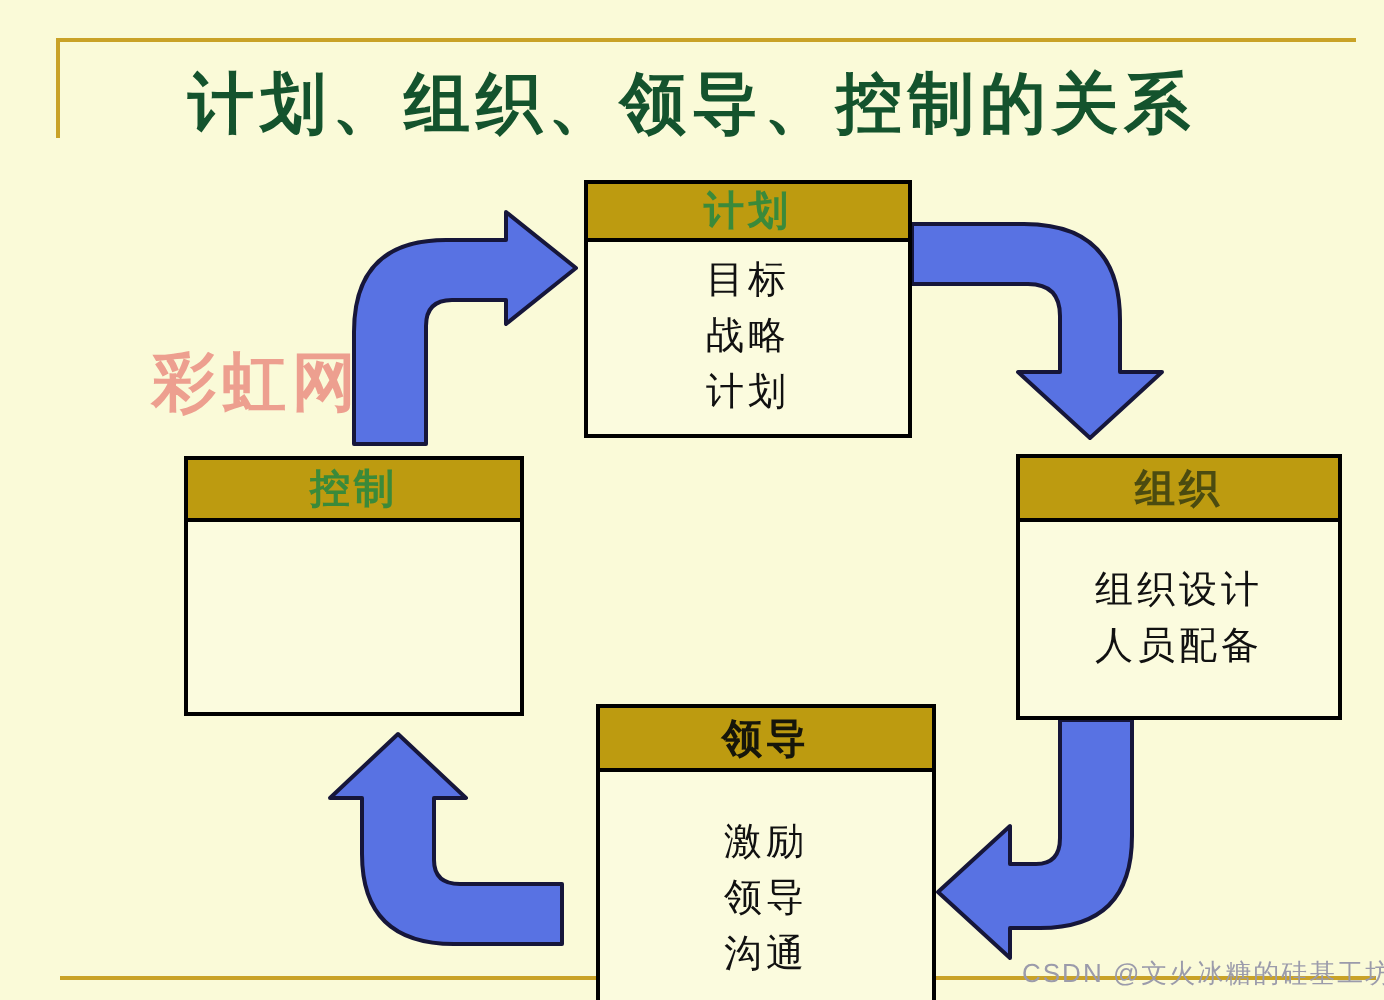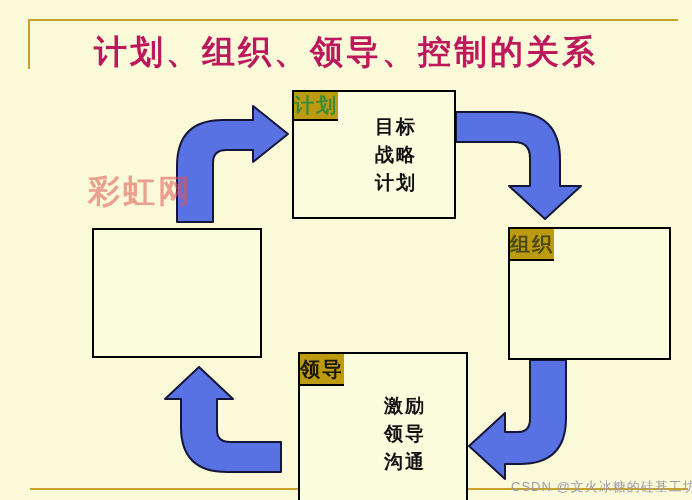--- a/index.html
+++ b/index.html
@@ -8,48 +8,48 @@
     background:#fafad8;
     font-family:"Liberation Sans","DejaVu Sans",sans-serif;
   }
   .gold-line{position:absolute;background:#c9a227;}
   #top-line{left:28px;top:19px;width:650px;height:2px;}
   #left-line{left:28px;top:19px;width:2px;height:50px;}
   #bottom-line{left:30px;top:488px;width:658px;height:2px;}
   #page-title{
     position:absolute;left:36px;top:30px;width:620px;
     text-align:center;font-size:33px;font-weight:bold;
-    color:#be185d;letter-spacing:3px;white-space:nowrap;
+    color:#14532d;letter-spacing:3px;white-space:nowrap;
   }
   .dbox{
     position:absolute;border:2px solid #000;background:#fbfbde;
-    display:flex;flex-direction:row;box-sizing:border-box;z-index:3;
+    display:flex;flex-direction:column;box-sizing:border-box;z-index:3;
   }
   .dbox-header{
     background:#bd9b10;border-bottom:2px solid #000;
     display:flex;align-items:center;justify-content:center;
     font-size:20px;font-weight:bold;letter-spacing:2px;flex:0 0 auto;
   }
   .dbox-body{
     flex:1;display:flex;align-items:center;justify-content:center;
-    text-align:center;font-size:19px;font-weight:700;line-height:28px;
+    text-align:center;font-size:19px;font-weight:400;line-height:28px;
     color:#111111;white-space:pre-line;letter-spacing:2px;
   }
   #plan-box{left:292px;top:90px;width:164px;height:129px;}
   #plan-box .dbox-header{height:27px;}
   #organize-box{left:492px;top:227px;width:163px;height:133px;margin-left:16px;}
   #organize-box .dbox-header{height:30px;}
   #control-box{left:92px;top:228px;width:170px;height:130px;}
   #control-box .dbox-header{height:29px;}
   #lead-box{left:298px;top:352px;width:170px;height:163px;}
   #lead-box .dbox-header{height:30px;}
   #arrow-layer{position:absolute;left:0;top:0;z-index:2;}
   #arrow-layer path{stroke-width:2;stroke-linejoin:round;}
   #watermark-site{
-    position:absolute;left:88px;top:170px;z-index:5;
+    position:absolute;left:76px;top:170px;z-index:5;
     font-size:32px;font-weight:bold;letter-spacing:3px;
     color:rgba(226,84,84,0.55);
   }
   #watermark-csdn{
     position:absolute;left:511px;top:478px;z-index:5;
     font-size:13px;letter-spacing:1px;color:#9b9bab;white-space:nowrap;
   }
 </style>
 </head>
 <body>
@@ -75,23 +75,28 @@
     </div>
     <div class="dbox-body">目标
 战略
 计划</div>
   </div>
 
   <div id="organize-box" class="dbox">
     <div class="dbox-header">
       <span style="color: rgb(75, 75, 16);">组织</span>
     </div>
+    <div class="dbox-body">组织设计
+人员配备</div>
   </div>
 
   <div id="control-box" class="dbox">
+    <div class="dbox-header">
+      <span style="color: rgb(58, 138, 58);">控制</span>
+    </div>
   </div>
 
   <div id="lead-box" class="dbox">
     <div class="dbox-header">
       <span style="color: rgb(22, 22, 10);">领导</span>
     </div>
     <div class="dbox-body">激励
 领导
 沟通</div>
   </div>

